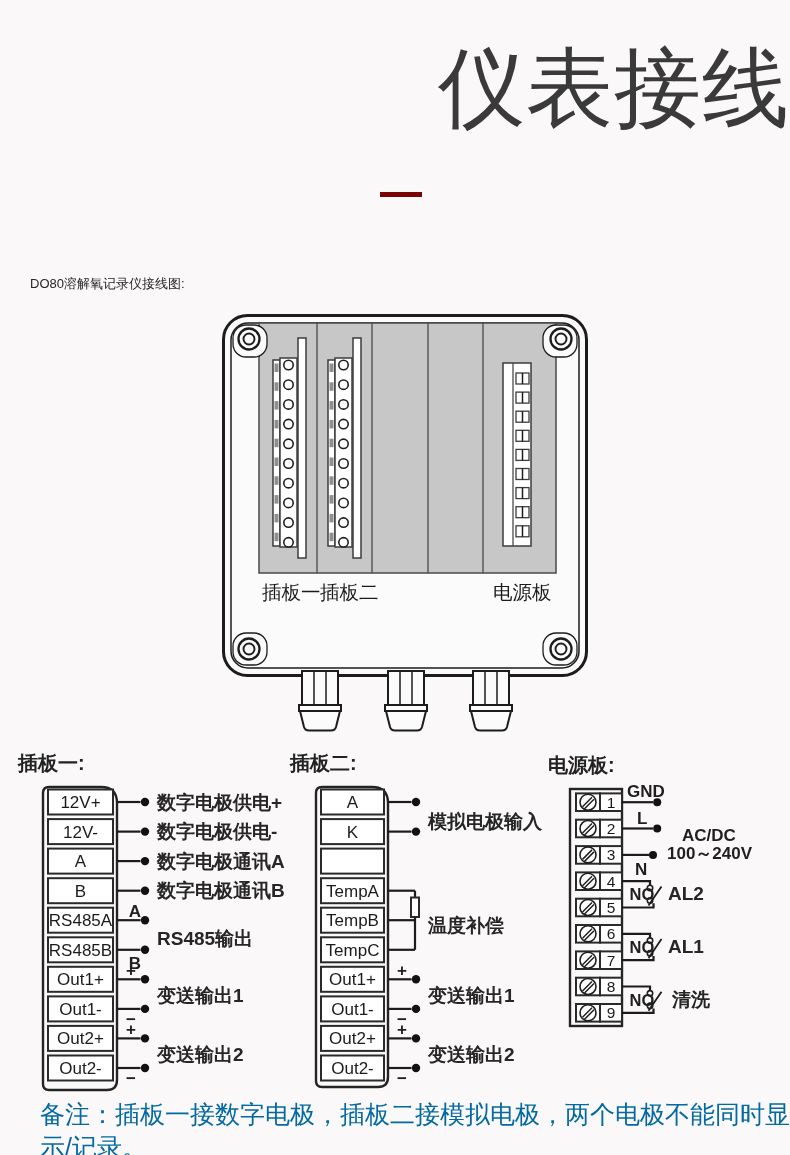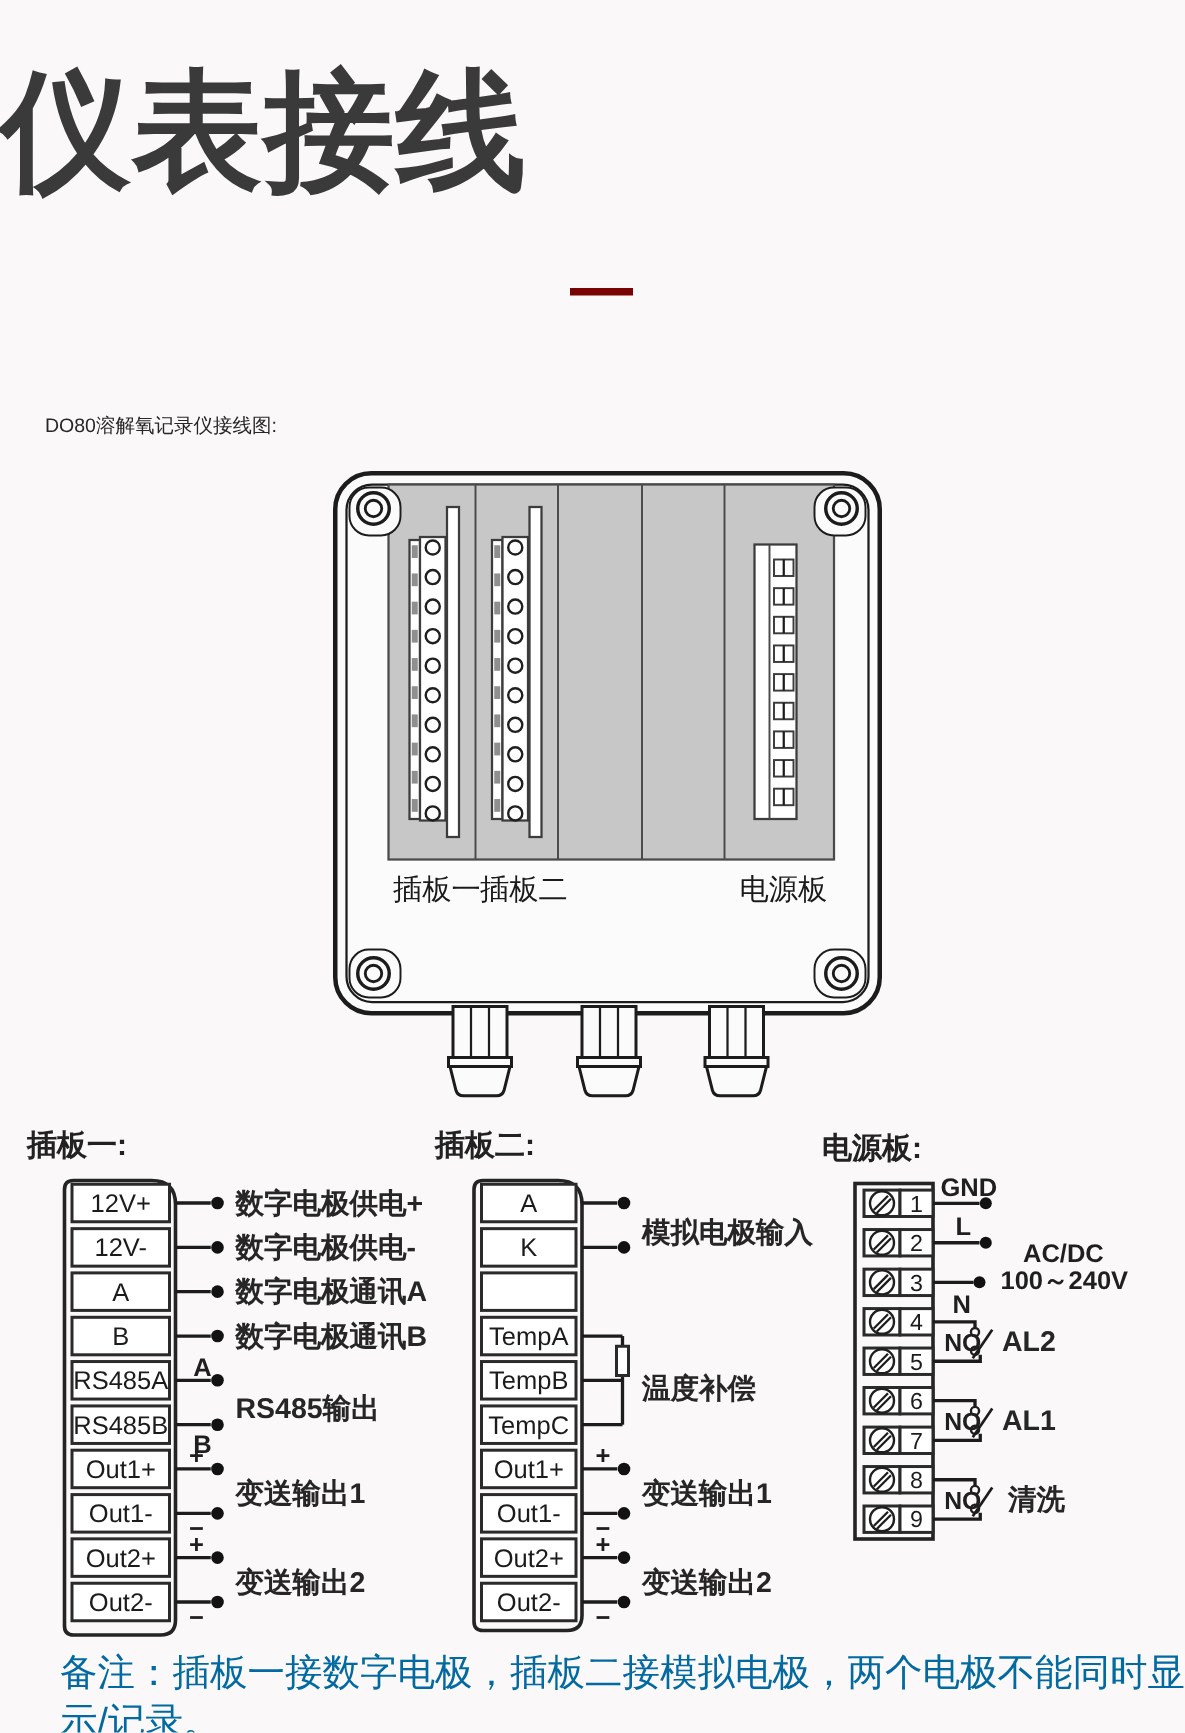--- a/index.html
+++ b/index.html
@@ -4,22 +4,22 @@
 <style>
   html,body{margin:0;padding:0;}
   body{
     width:790px;height:1155px;position:relative;overflow:hidden;
     background:#faf8f8;
     font-family:"Liberation Sans","DejaVu Sans",sans-serif;
     color:#2a2a2a;
   }
   .abs{position:absolute;}
   .title{
-    top:44px;left:0;width:100%;text-align:left;
-    font-size:87px;font-weight:700;line-height:1;color:#3a3a3a;letter-spacing:1px;
+    top:44px;left:0;width:100%;text-align:right;
+    font-size:87px;font-weight:400;line-height:1;color:#3a3a3a;letter-spacing:1px;
   }
   .dash{top:192px;left:380px;width:42px;height:5px;background:#7a0303;}
   .subtitle{top:275px;left:30px;font-size:13px;font-weight:500;color:#262626;}
   .note{top:1098px;left:40px;font-size:25px;font-weight:500;color:#0369a1;}
   svg{overflow:visible;}
   svg text{font-family:"Liberation Sans","DejaVu Sans",sans-serif;fill:#1f1f1f;}
   .t-head{font-size:20px;font-weight:700;fill:#222;}
   .t-term{font-size:17px;text-anchor:middle;fill:#1b1b1b;}
   .t-lab{font-size:19px;font-weight:600;fill:#262626;}
   .t-mark{font-size:17px;font-weight:600;text-anchor:middle;fill:#1f1f1f;}

